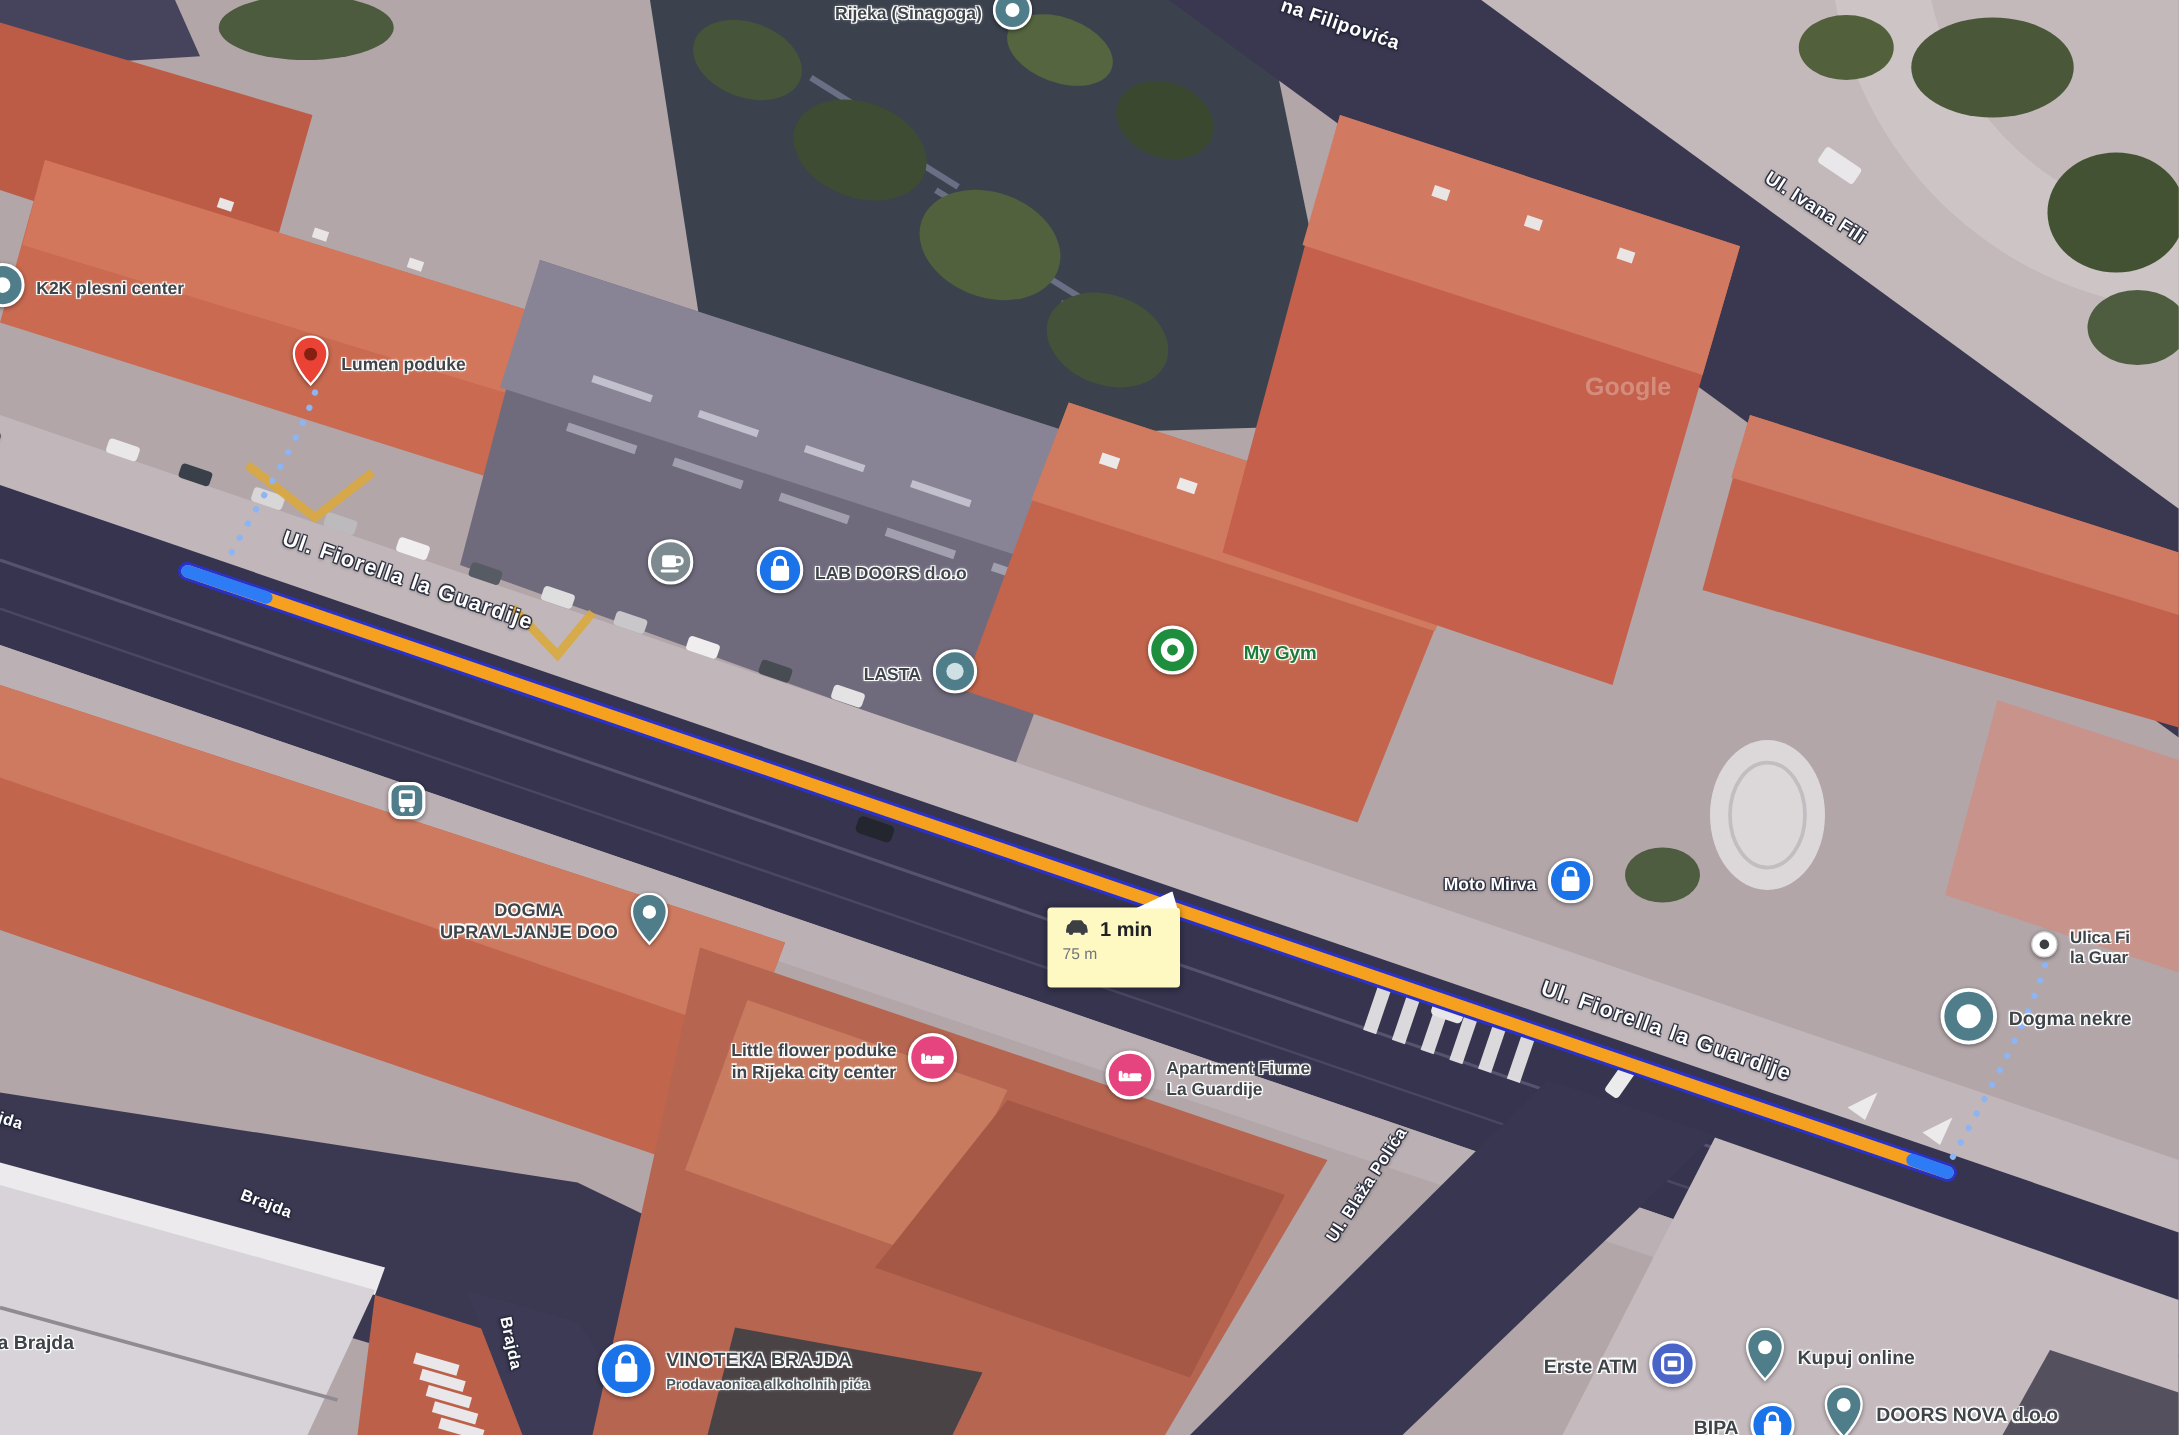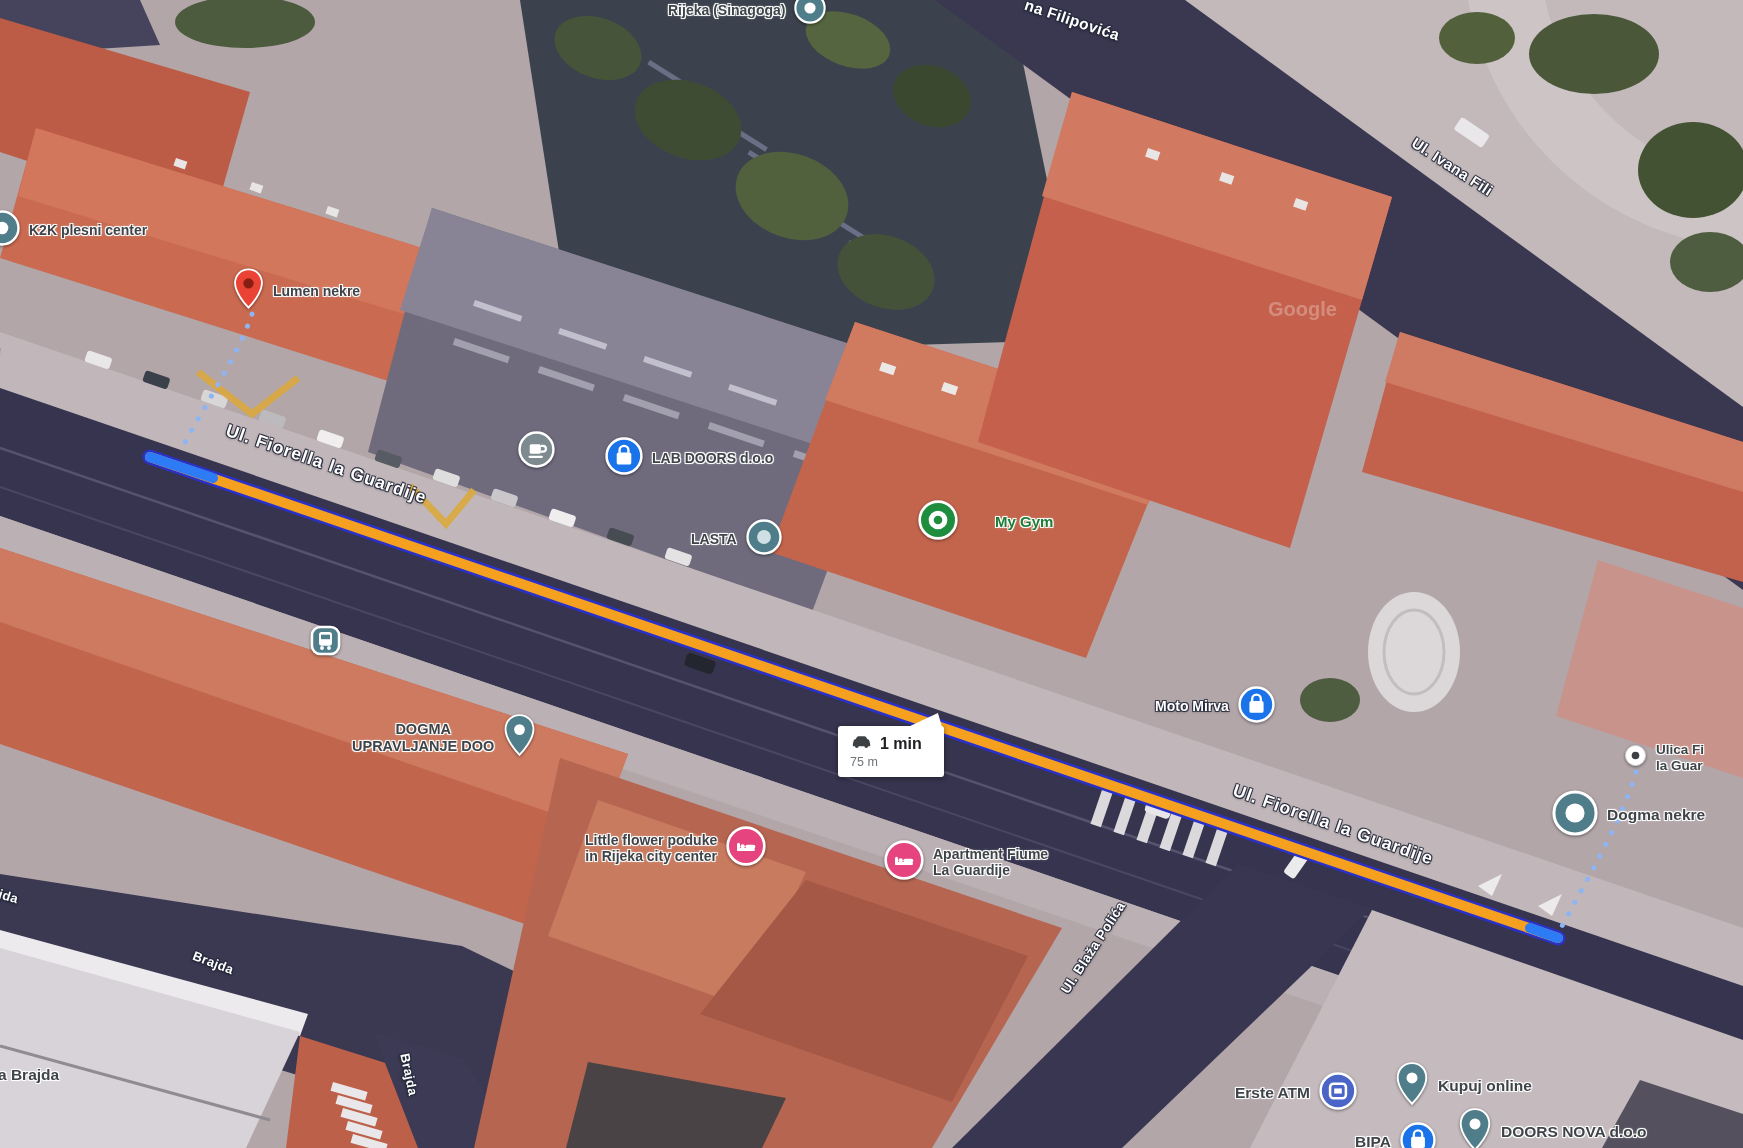--- a/index.html
+++ b/index.html
@@ -17,22 +17,22 @@
   .lbl{font-weight:700;font-size:14px;color:#3f4449;line-height:1.15;white-space:nowrap;
     text-shadow:-1px -1px 0 rgba(255,255,255,.92),1px -1px 0 rgba(255,255,255,.92),
       -1px 1px 0 rgba(255,255,255,.92),1px 1px 0 rgba(255,255,255,.92),0 0 3px #fff;}
   .lbl-white{font-weight:700;font-size:14px;color:#fff;line-height:1.15;white-space:nowrap;
     text-shadow:-1px -1px 0 rgba(35,40,58,.8),1px -1px 0 rgba(35,40,58,.8),
       -1px 1px 0 rgba(35,40,58,.8),1px 1px 0 rgba(35,40,58,.8),0 1px 3px rgba(0,0,0,.5);}
   .green{color:#1c7c36;font-size:15px;padding-left:28px;}
   .big{font-size:15.5px;}
   .sub{font-size:11.5px;color:#4c585c;}
   .align-right{text-align:center;}
-  .tooltip{position:absolute;left:838px;top:726px;width:82px;z-index:40;background:#ffffff;
-    border-radius:3px;box-shadow:0 1px 5px rgba(0,0,0,.45);padding:9px 12px 8px 12px;}
+  .tooltip{position:absolute;left:838px;top:726px;width:82px;z-index:40;background:#fef9c3;
+    border-radius:3px;box-shadow:0 1px 5px rgba(0,0,0,.45);padding:9px 12px 20px 12px;}
   .tooltip .ptr{position:absolute;right:2px;top:-13px;width:34px;height:14px;background:#fff;
     clip-path:polygon(0 100%,100% 100%,88% 0);}
   .tt-row{display:flex;align-items:center;gap:7px;}
   .tt-dur{font-size:16px;font-weight:700;color:#202124;white-space:nowrap;}
   .tt-dist{font-size:12.5px;color:#70757a;margin-top:2px;}
 </style>
 </head>
 <body>
 
 <div class="map">
@@ -214,21 +214,21 @@
           <circle cx="12" cy="12" r="4.2" fill="#fff"></circle>
         </svg></span>
   <span class="lbl">K2K plesni center</span>
 </div>
 
 <div class="poi" style="left:233px;top:268px;">
   <span class="pin"><svg width="31" height="42" viewBox="0 0 24 32">
           <path d="M12 .8C6 .8 1.6 5.4 1.6 11.4c0 7.4 7.8 16.4 10.4 19 2.6-2.6 10.4-11.6 10.4-19C22.4 5.4 18 .8 12 .8z" fill="#EA4335" stroke="#fff" stroke-width="1.4"></path>
           <circle cx="12" cy="11.6" r="4" fill="#861F12"></circle>
         </svg></span>
-  <span class="lbl">Lumen nekre</span>
+  <span class="lbl">Lumen poduke</span>
 </div>
 
 <div class="poi" style="left:668px;top:-8px;">
   <span class="lbl">Rijeka (Sinagoga)</span>
   <span class="pin"><svg width="32" height="32" viewBox="0 0 24 24">
           <circle cx="12" cy="12" r="11" fill="#4F7D8A" stroke="#fff" stroke-width="1.6"></circle>
           <circle cx="12" cy="12" r="4.2" fill="#fff"></circle>
         </svg></span>
 </div>
 
@@ -309,20 +309,28 @@
   <span class="pin"><svg width="40" height="40" viewBox="0 0 24 24">
           <circle cx="12" cy="12" r="11" fill="#E5447E" stroke="#fff" stroke-width="1.6"></circle>
           <rect x="6.6" y="13.2" width="10.8" height="1.8" rx=".9" fill="#fff"></rect>
           <rect x="6.6" y="10" width="1.8" height="5" rx=".9" fill="#fff"></rect>
           <circle cx="10" cy="12.2" r="1.3" fill="#fff"></circle>
           <rect x="11.6" y="11.2" width="6" height="2.2" rx="1.1" fill="#fff"></rect>
         </svg></span>
   <span class="lbl"><span>Apartment Fiume</span><br><span>La Guardije</span></span>
 </div>
 
+<div class="poi" style="left:478px;top:1072px;">
+  <span class="pin"><svg width="46" height="46" viewBox="0 0 24 24">
+          <circle cx="12" cy="12" r="11" fill="#1A73E8" stroke="#fff" stroke-width="1.6"></circle>
+          <path d="M9.2 10V8.4a2.8 2.8 0 0 1 5.6 0V10" fill="none" stroke="#fff" stroke-width="1.5"></path>
+          <rect x="7.4" y="9.8" width="9.2" height="7.6" rx="1.2" fill="#fff"></rect>
+        </svg></span>
+  <span class="lbl"><span class="big">VINOTEKA BRAJDA</span><br><span class="sub">Prodavaonica alkoholnih pića</span></span>
+</div>
 
 <div class="poi" style="left:1235px;top:1072px;">
   <span class="lbl big">Erste ATM</span>
   <span class="pin"><svg width="38" height="38" viewBox="0 0 24 24">
           <circle cx="12" cy="12" r="11" fill="#4A64C8" stroke="#fff" stroke-width="1.6"></circle>
           <rect x="7" y="7.4" width="10" height="9.2" rx="2.2" fill="none" stroke="#fff" stroke-width="1.6"></rect>
           <rect x="9.6" y="10.4" width="4.8" height="3.2" fill="#fff"></rect>
         </svg></span>
 </div>
 

